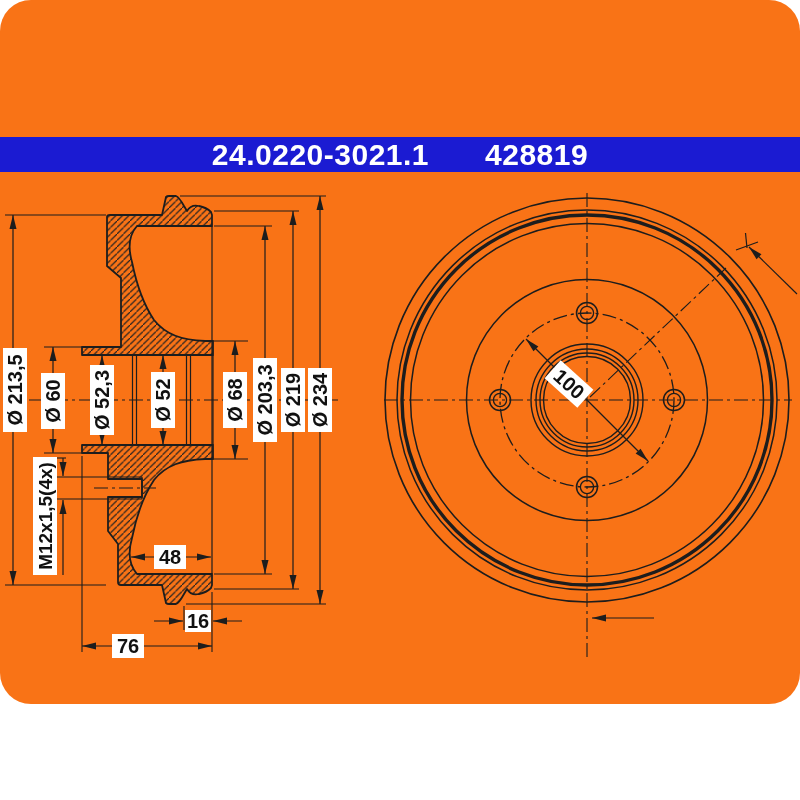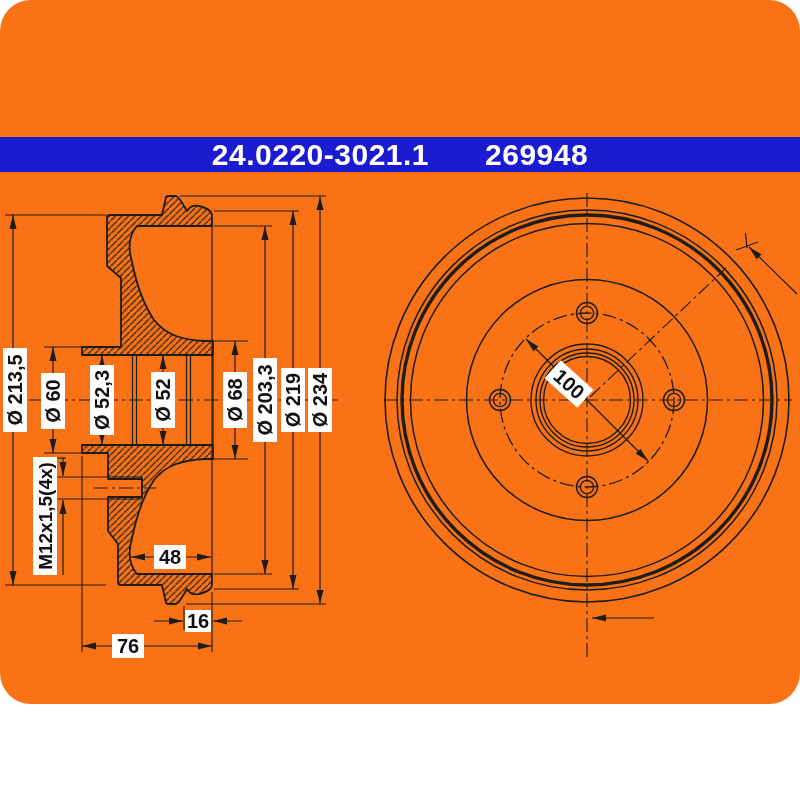--- a/index.html
+++ b/index.html
@@ -20,21 +20,21 @@
   .prof{stroke:#1d1d1d;stroke-width:1.8;stroke-linejoin:round;}
   .circ{stroke:#1d1d1d;fill:none;}
 </style>
 </head>
 <body>
 
 <div id="stage">
 
   <div class="title-bar">
     <span>24.0220-3021.1</span>
-    <span>269948</span>
+    <span>428819</span>
   </div>
 
   <svg width="800" height="800" viewBox="0 0 800 800">
     <defs>
       <pattern id="hatch" patternUnits="userSpaceOnUse" width="6.5" height="6.5">
         <line x1="0" y1="6.5" x2="6.5" y2="0" stroke="#222" stroke-width="1.15"></line>
       </pattern>
       <marker id="arw" orient="auto-start-reverse" markerWidth="16" markerHeight="10" refX="14.5" refY="4.5" markerUnits="userSpaceOnUse">
         <path d="M0.5,1 L14.5,4.5 L0.5,8 Z" fill="#1d1d1d"></path>
       </marker>

